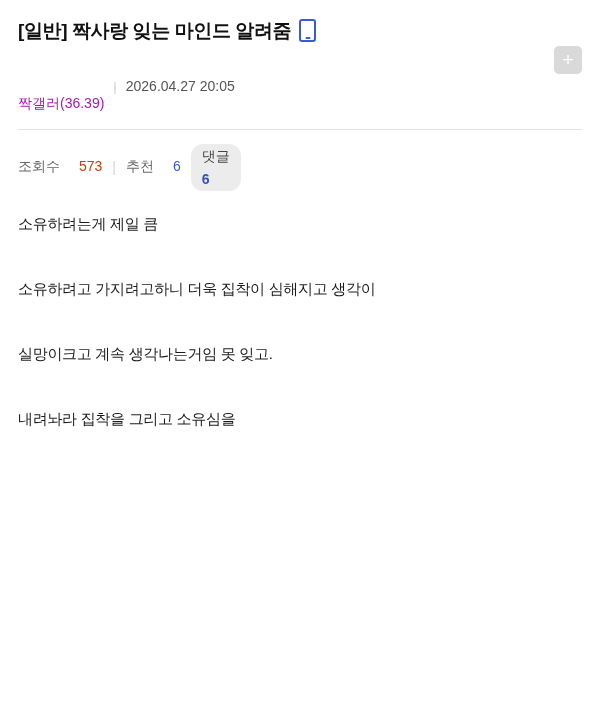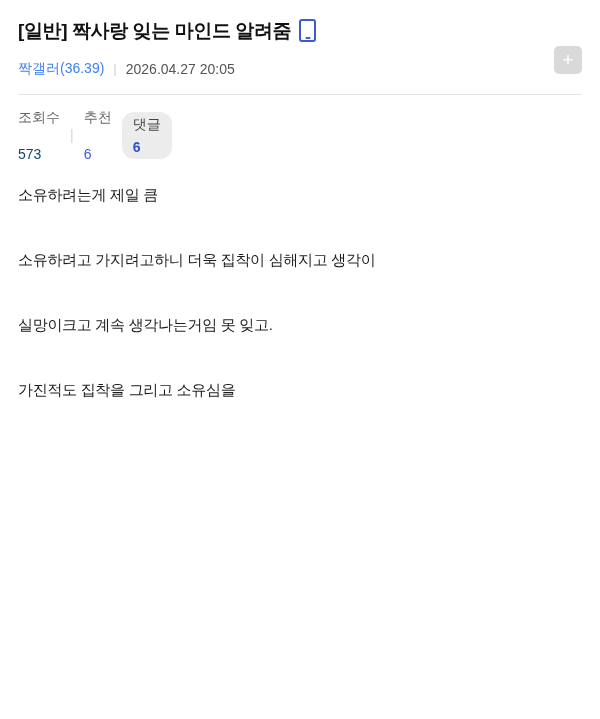--- a/index.html
+++ b/index.html
@@ -63,21 +63,22 @@
   }
 
   .meta-row {
     display: flex;
     align-items: center;
     margin-top: 16px;
     font-size: 14px;
     color: #555;
   }
   .meta-author {
-    color: #3b82f6;
+    color: #a21caf;
+    margin-top: 35px;
   }
   .meta-sep {
     color: #cfcfcf;
     margin: 0 9px;
     font-size: 13px;
   }
   .meta-date {
     color: #555;
   }
 
@@ -113,24 +114,23 @@
     align-items: center;
     padding: 14px 18px 0 18px;
     font-size: 14px;
     color: #666;
   }
   .stat {
     display: flex;
     align-items: baseline;
     gap: 19px;
     white-space: nowrap;
-    flex-direction: column;
   }
   .stat .label { color: #666; }
-  .stat .value { color: #0c4a6e; }
+  .stat .value { color: #c2410c; }
   .stat.recommend .value { color: #3b5bd0; }
   .stats-sep {
     color: #d5d5d5;
     margin: 0 10px;
   }
   .comment-pill {
     display: inline-flex;
     align-items: baseline;
     gap: 5px;
     background: #ececec;
@@ -199,16 +199,16 @@
     <span class="comment-pill">
       <span class="label">댓글</span>
       <span class="count">6</span>
     </span>
   </div>
 
   <div class="post-body">
     <p>소유하려는게 제일 큼</p>
     <p>소유하려고 가지려고하니 더욱 집착이 심해지고 생각이</p>
     <p>실망이크고 계속 생각나는거임 못 잊고.</p>
-    <p>가진적도 집착을 그리고 소유심을</p>
+    <p>내려놔라 집착을 그리고 소유심을</p>
   </div>
 
 </div>
 
 </body></html>

